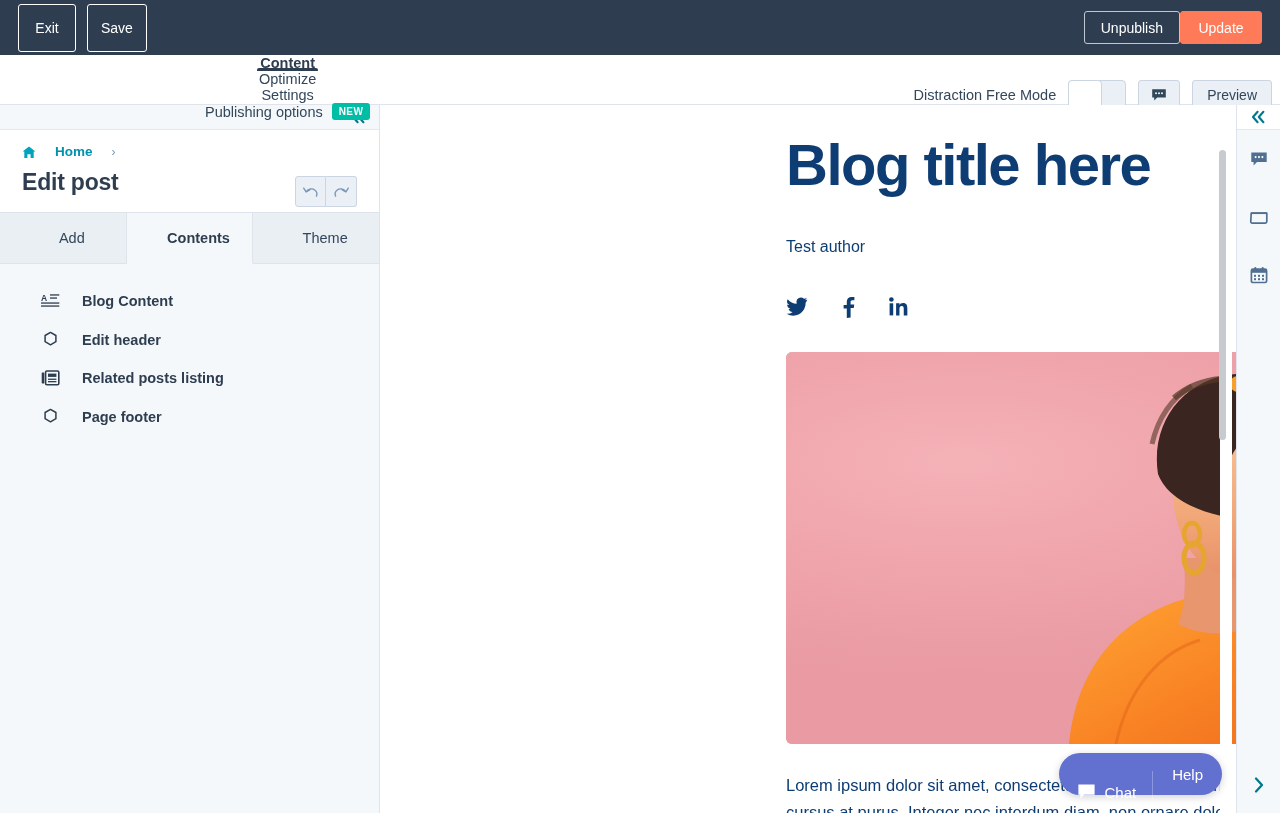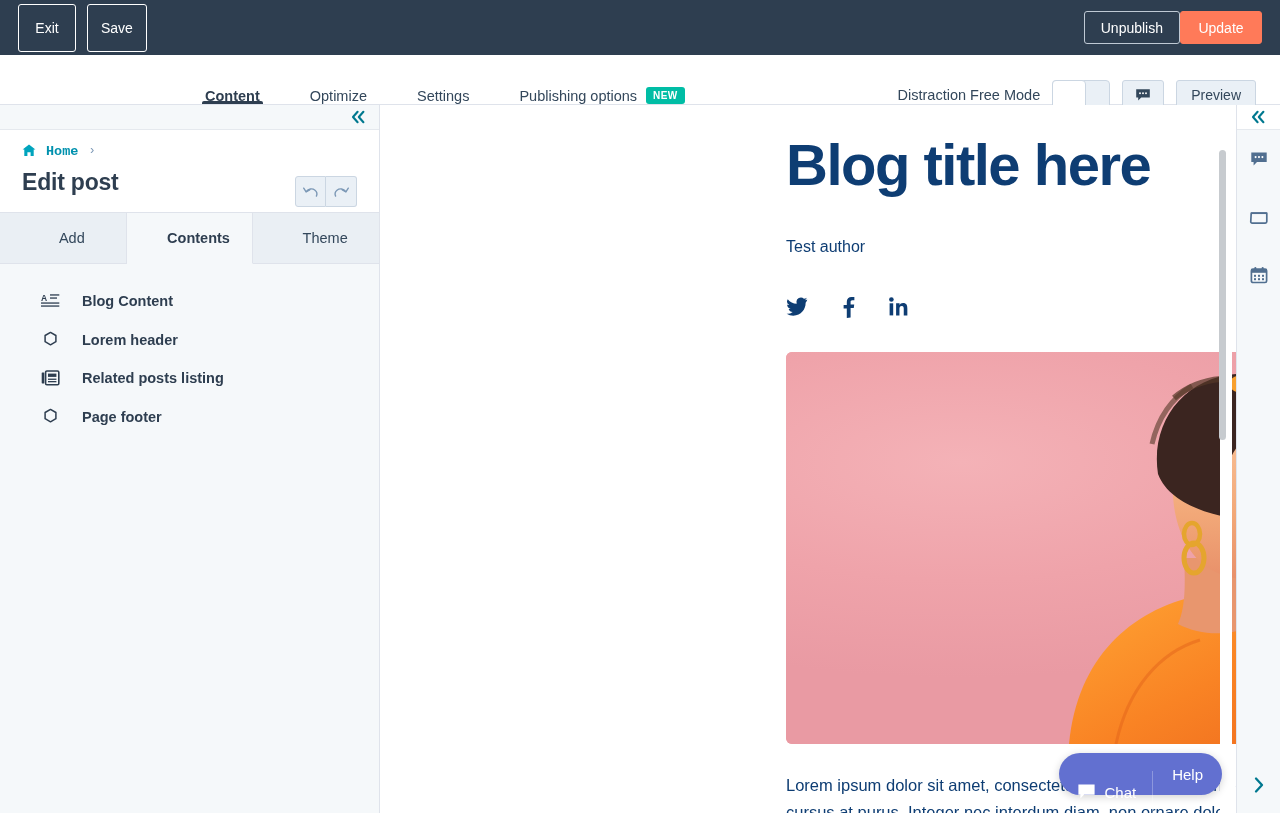--- a/index.html
+++ b/index.html
@@ -68,21 +68,21 @@
 
   
   .navbar {
     height: 50px;
     background: #ffffff;
     border-bottom: 1px solid #DFE3EB;
     display: flex;
     align-items: stretch;
     position: relative;
   }
-  .nav-tabs { display: flex; align-items: flex-end; margin-left: 180px; }
+  .nav-tabs { display: flex; align-items: center; margin-left: 180px; flex-direction: column; }
   .nav-tab {
     padding: 0 25px;
     display: flex;
     align-items: center;
     font-size: 14.5px;
     color: #33475B;
     cursor: pointer;
     position: relative;
     gap: 9px;
   }
@@ -103,21 +103,21 @@
     letter-spacing: .4px;
     padding: 3px 7px;
     border-radius: 3px;
   }
 
   .nav-right {
     margin-left: auto;
     display: flex;
     align-items: center;
     gap: 12px;
-    padding-right: 24px;
+    padding-right: 8px;
     margin-top: 30px;
   }
   .dfm-label { font-size: 14.5px; color: #33475B; }
   .toggle {
     width: 58px; height: 30px;
     border-radius: 4px;
     background: #EAF0F6;
     border: 1px solid #CBD6E2;
     position: relative;
     cursor: pointer;
@@ -174,27 +174,26 @@
     cursor: pointer;
   }
   .sidebar-head {
     background: #ffffff;
     padding: 14px 22px 16px 22px;
     border-bottom: 1px solid #DFE3EB;
     position: relative;
   }
   .breadcrumb {
     display: flex;
-    align-items: flex-start;
-    gap: 10px;
+    align-items: flex-end;
+    gap: 19px;
     font-size: 13.5px;
     color: #0091AE;
     font-weight: bold;
     margin-bottom: 10px;
-    font-family: Liberation Mono, monospace;
   }
   .breadcrumb .sep { color: #7C98B6; font-weight: normal; font-size: 12px; }
   .page-title { font-size: 23px; color: #2E3E50; font-weight: bold; letter-spacing: -.2px; }
   .undo-redo {
     position: absolute;
     right: 22px; top: 46px;
     display: flex;
   }
   .ur-btn {
     width: 31px; height: 31px;
@@ -472,21 +471,21 @@
         </span>
         <span>Blog Content</span>
       </div>
 
       <div class="side-item">
         <span class="ic">
           <svg width="17" height="17" viewBox="0 0 17 17">
             <path d="M8.5 1.4l5.4 3.1v6.2L8.5 13.8 3.1 10.7V4.5z" stroke="#2E3E50" stroke-width="1.5" fill="none" stroke-linejoin="round"></path>
           </svg>
         </span>
-        <span>Lorem header</span>
+        <span>Edit header</span>
       </div>
 
       <div class="side-item">
         <span class="ic">
           <svg width="19" height="16" viewBox="0 0 19 16">
             <rect x="0.7" y="2.4" width="2.6" height="11" rx="0.6" fill="#2E3E50"></rect>
             <rect x="4.6" y="1" width="13.2" height="13.8" rx="1.3" stroke="#2E3E50" stroke-width="1.6" fill="none"></rect>
             <rect x="7" y="3.6" width="8.4" height="3.3" fill="#2E3E50"></rect>
             <rect x="7" y="8.6" width="8.4" height="1.3" fill="#2E3E50"></rect>
             <rect x="7" y="11" width="8.4" height="1.3" fill="#2E3E50"></rect>

